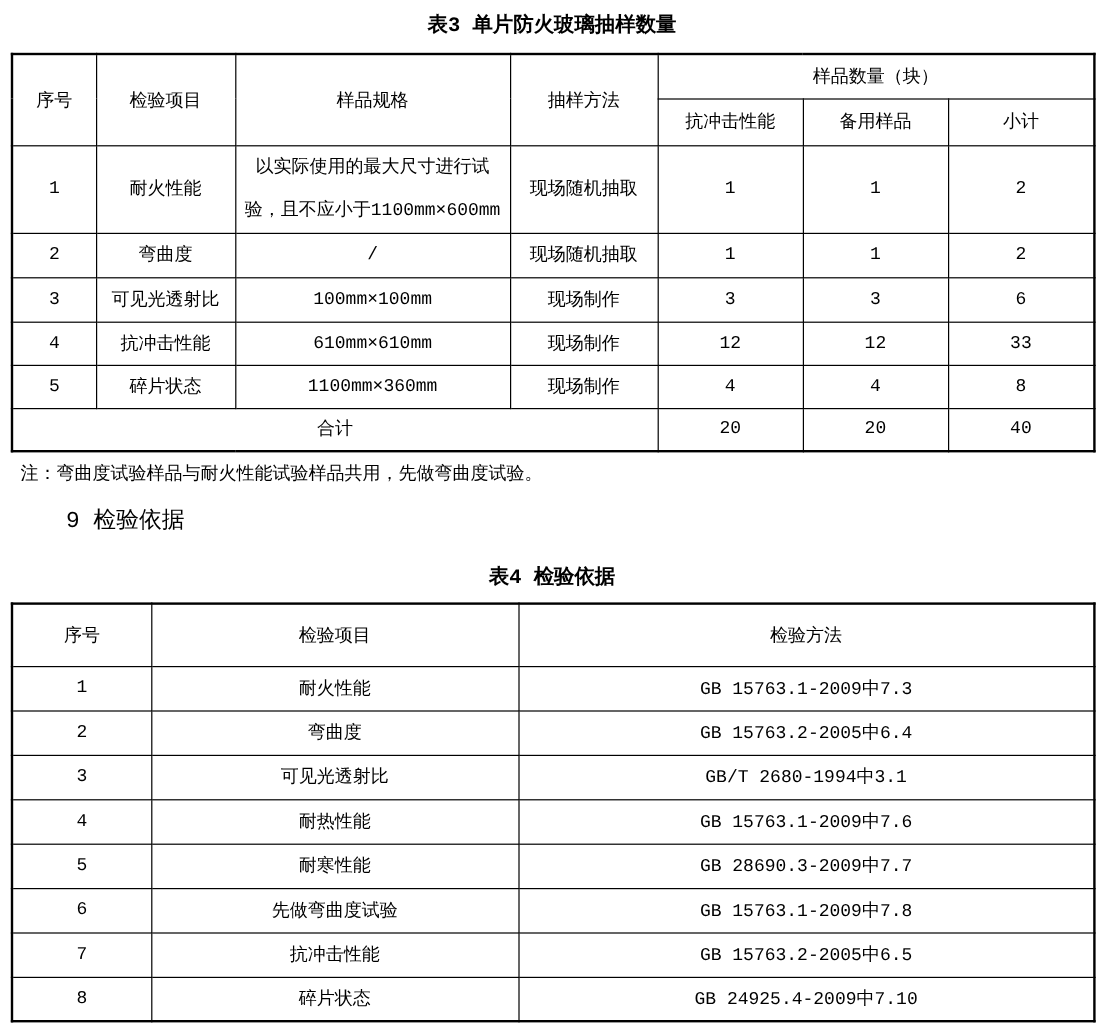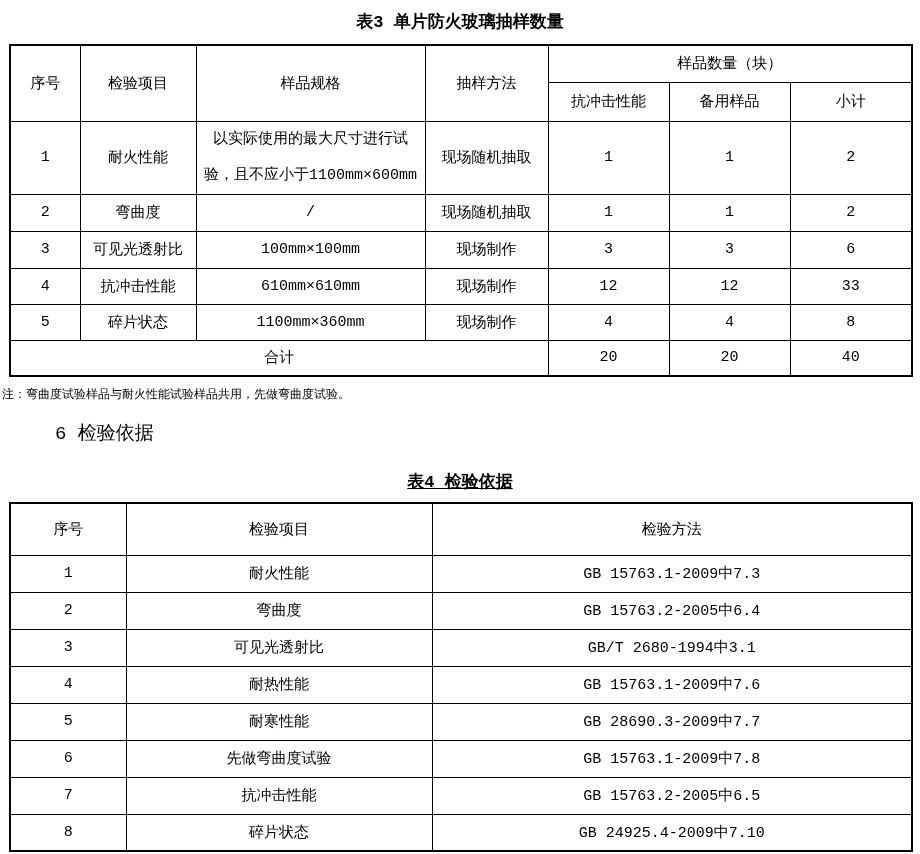--- a/index.html
+++ b/index.html
@@ -15,21 +15,21 @@
     overflow: hidden;
   }
   .table-title {
     text-align: center;
     font-weight: bold;
     font-size: 17px;
     line-height: 22px;
     margin: 0;
   }
   #t3-title { padding-top: 12px; margin-bottom: 10px; }
-  #t4-title { margin-top: 26px; margin-bottom: 8px; text-decoration: underline; }
+  #t4-title { margin-top: 26px; margin-bottom: 8px; }
 
   table.tbl {
     border-collapse: collapse;
     table-layout: fixed;
     width: 902px;
     margin-left: 9px;
     border: 2px solid #000;
   }
   table.tbl th, table.tbl td {
     border: 1px solid #000;
@@ -44,23 +44,23 @@
   tr.h39 { height: 39px; }
   tr.h36 { height: 36px; }
   tr.h71 { height: 71px; }
   tr.h52 { height: 52px; }
 
   td.spec-multiline {
     white-space: pre-line;
     line-height: 36px;
   }
   .note {
-    font-size: 12px;
+    font-size: 15px;
     line-height: 19px;
-    margin: 9px 0 0 2px;
+    margin: 9px 0 0 17px;
   }
   .section-heading {
     font-size: 19px;
     line-height: 24px;
     margin: 17px 0 0 55px;
     font-weight: normal;
   }
 </style>
 </head>
 <body>
@@ -142,21 +142,21 @@
       <td colspan="4">合计</td>
       <td>20</td>
       <td>20</td>
       <td>40</td>
     </tr>
   </tbody>
 </table>
 
 <div class="note">注：弯曲度试验样品与耐火性能试验样品共用，先做弯曲度试验。</div>
 
-<div class="section-heading">6 检验依据</div>
+<div class="section-heading">9 检验依据</div>
 
 <div class="table-title" id="t4-title">表4 检验依据</div>
 
 <table class="tbl">
   <colgroup>
     <col style="width:116px">
       <col style="width:306px">
       <col style="width:480px">
   </colgroup>
   <tbody>

